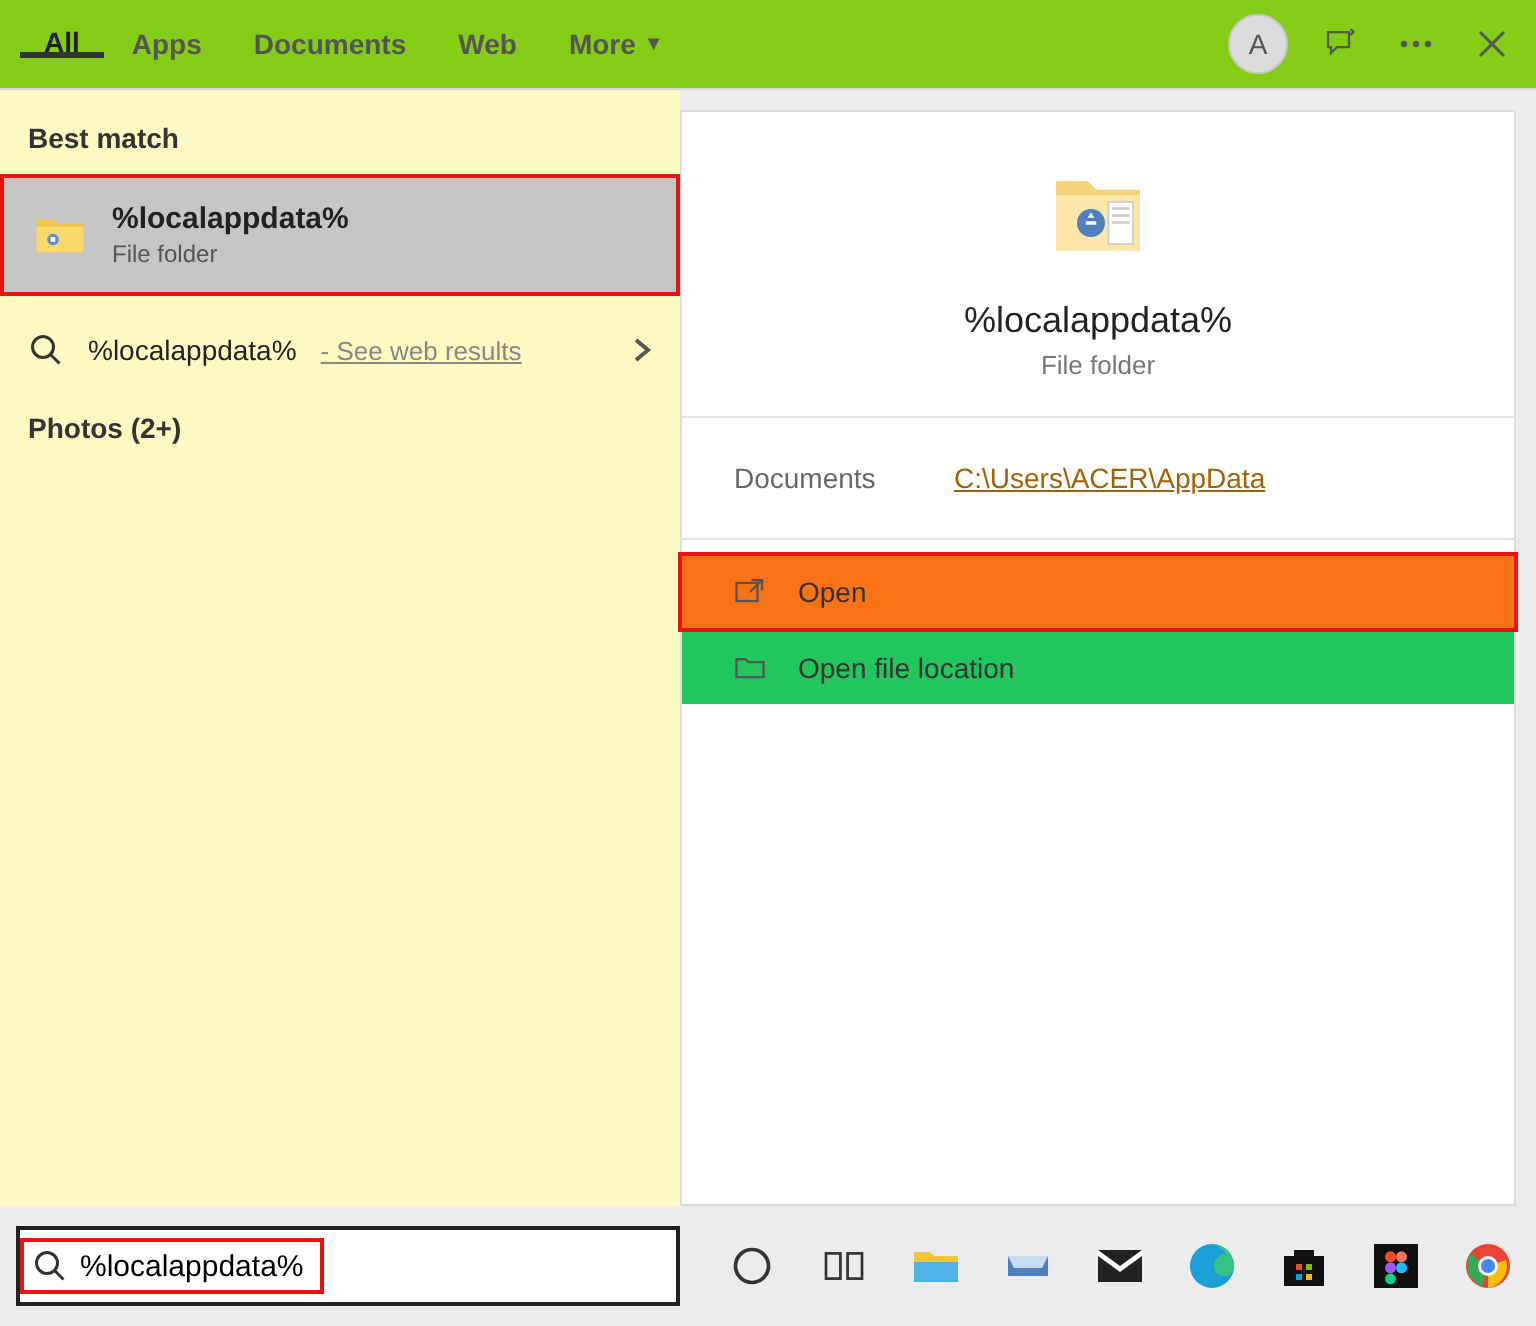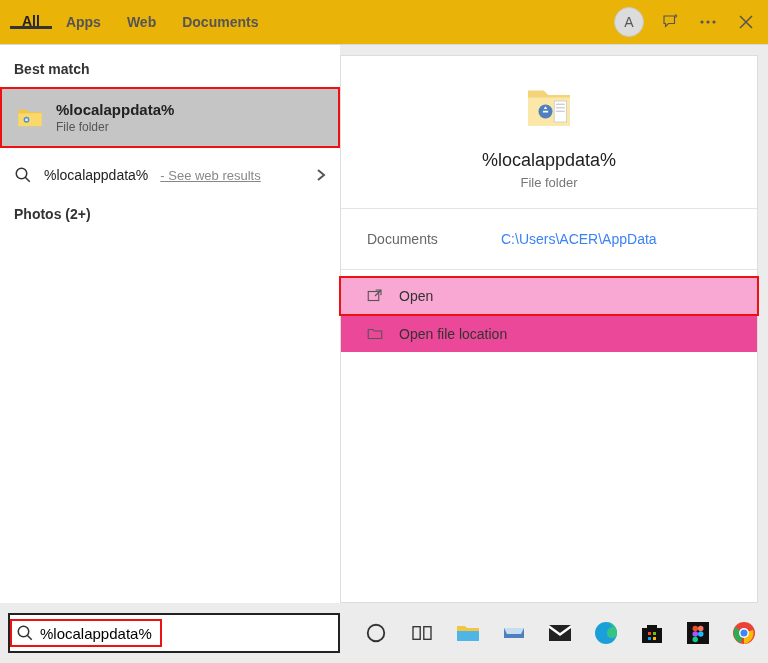--- a/index.html
+++ b/index.html
@@ -1,29 +1,29 @@
 <!DOCTYPE html>
 <html><head>
 <meta charset="utf-8">
 <style>
 * { margin: 0; padding: 0; box-sizing: border-box; font-family: "Segoe UI", sans-serif; }
 body { width: 768px; height: 663px; background: #ececec; position: relative; overflow: hidden; }
 
-.topbar { height: 45px; background: #eab308; border-bottom: 1px solid #d8d8d8; display: flex; align-items: center; padding: 15px 10px; }
+.topbar { height: 45px; background: #84cc16; border-bottom: 1px solid #d8d8d8; display: flex; align-items: center; padding: 15px 10px; }
 .tabs { display: flex; gap: 2px; height: 100%; align-items: stretch; }
 .tab { display: flex; align-items: center; padding: 0 12px; font-size: 14px; color: #555; cursor: pointer; font-weight: bold; }
 .tab.active { color: #222; font-weight: 600; border-bottom: 3px solid #333; }
 .more-chevron { margin-left: 4px; font-size: 10px; }
 
 .topbar-right { margin-left: auto; display: flex; align-items: center; gap: 14px; }
 .avatar-circle { width: 30px; height: 30px; border-radius: 50%; background: #dcdcdc; border: 1px solid #c8c8c8; display:flex; align-items:center; justify-content:center; font-size:14px; color:#555; }
 .icon-btn { width: 24px; height: 24px; display:flex; align-items:center; justify-content:center; color:#555; cursor:pointer; }
 
 .main { display: flex; height: 558px; }
-.left-panel { width: 340px; background: #ffffff; padding-top: 10px; }
+.left-panel { width: 340px; background: #fef9c3; padding-top: 10px; }
 .right-panel { flex: 1; background: #ececec; display:flex; flex-direction:column; }
 
 .section-hdr { font-size: 14px; font-weight: 600; color: #333; padding: 6px 14px; }
 
 .best-match { background: #c5c5c5; padding: 12px 14px; display:flex; align-items:center; gap: 12px; margin: 4px 0 8px 0; position: relative; border: 2px solid #e11; }
 .folder-icon-sm { width: 28px; height: 28px; }
 .match-title { font-size: 15px; font-weight: 600; color: #222; }
 .match-sub { font-size: 12px; color: #555; margin-top: 2px; }
 
 .web-row { display:flex; align-items:center; gap: 12px; padding: 10px 14px; cursor:pointer; }
@@ -31,45 +31,49 @@
 .web-hint { font-size: 13px; color: #888; text-decoration: underline; }
 .chevron-r { margin-left: auto; color:#555; }
 
 .preview-card { margin: 10px 10px 0 0; background: #fff; border: 1px solid #ddd; flex: 1; display:flex; flex-direction:column; }
 .preview-top { display:flex; flex-direction:column; align-items:center; padding: 24px 0 18px 0; border-bottom: 1px solid #e4e4e4; }
 .big-folder { width: 56px; height: 56px; margin-bottom: 14px; }
 .preview-title { font-size: 18px; color: #222; }
 .preview-sub { font-size: 13px; color: #777; margin-top: 4px; }
 .loc-row { display:flex; padding: 22px 26px; font-size: 14px; color: #666; border-bottom: 1px solid #e4e4e4; }
 .loc-label { width: 110px; }
-.loc-path { color: #3b82f6; cursor:pointer;margin-left:24px; }
+.loc-path { color: #a16207; text-decoration: underline; cursor:pointer; }
 
 .actions { padding: 6px 0; }
-.action-row { display:flex; align-items:center; gap: 14px; padding: 8px 24px; font-size: 14px; color: #333; cursor:pointer; background:#ec4899; }
-.action-row.highlighted { background: #f9a8d4; border: 2px solid #e11; margin-left: -2px; margin-right: -2px; }
+.action-row { display:flex; align-items:center; gap: 14px; padding: 8px 24px; font-size: 14px; color: #333; cursor:pointer; background:#22c55e; }
+.action-row.highlighted { background: #f97316; border: 2px solid #e11; margin-left: -2px; margin-right: -2px; }
 .action-icon { width: 20px; height: 20px; display:flex; align-items:center; justify-content:center; color:#555; }
 
 .taskbar { position: absolute; bottom: 0; left: 0; right: 0; height: 60px; background: #ececec; display:flex; align-items:center; padding: 0 8px; gap: 10px; }
 .search-box { width: 332px; height: 40px; border: 2px solid #222; background: #fff; display:flex; align-items:center; padding: 0 6px; gap: 6px; position: relative; }
 .search-box input { border:none; outline:none; flex:1; font-size: 15px; background:transparent; }
 .search-highlight { position:absolute; right: 176px; top: 4px; bottom: 4px; width: 152px; border: 2px solid #e11; pointer-events:none; }
 .tb-icons { display:flex; align-items:center; gap: 18px; margin-left: 12px; }
 .tb-icon { width: 28px; height: 28px; display:flex; align-items:center; justify-content:center; font-size: 18px; cursor:pointer; }
 
 svg { display:block; }
 </style>
 </head>
 <body>
 
 <div class="topbar">
   <div class="tabs">
     <div class="tab active">All</div>
     <div class="tab">Apps</div>
+    <div class="tab">Documents</div>
     <div class="tab">Web</div>
-    <div class="tab">Documents</div>
+    <div class="tab">
+        <span>More</span>
+        <span class="more-chevron">▼</span>
+      </div>
   </div>
   <div class="topbar-right">
     <div class="avatar-circle">A</div>
     <div class="icon-btn">
       <svg width="18" height="18" viewBox="0 0 24 24" fill="none" stroke="#555" stroke-width="1.5">
           <path d="M4 4h14v10H10l-4 4v-4H4z"></path>
           <path d="M19 2l2 2-2 2"></path>
         </svg>
     </div>
     <div class="icon-btn">

